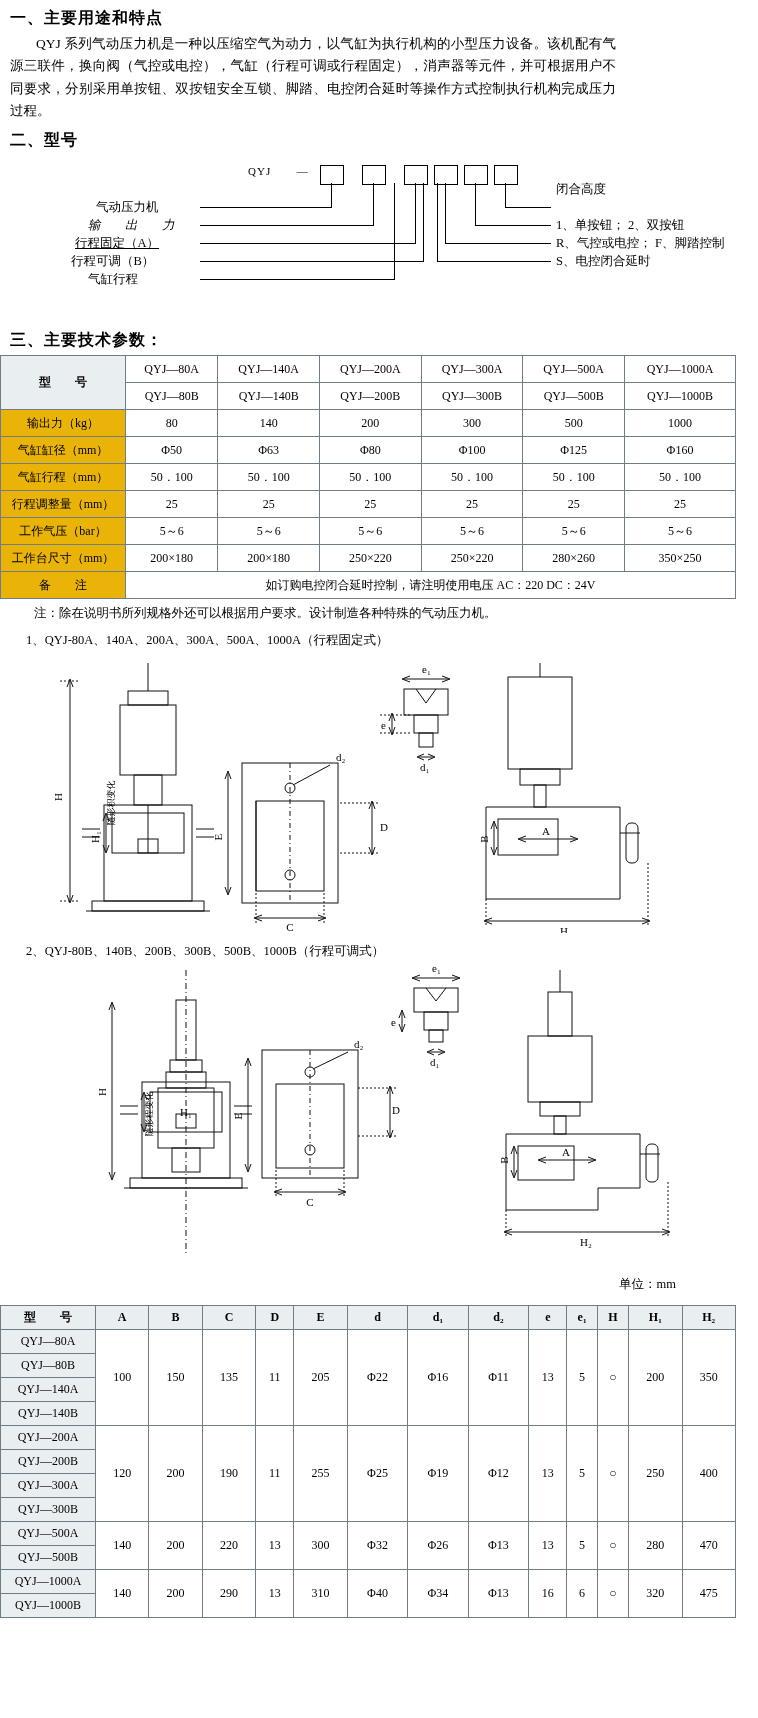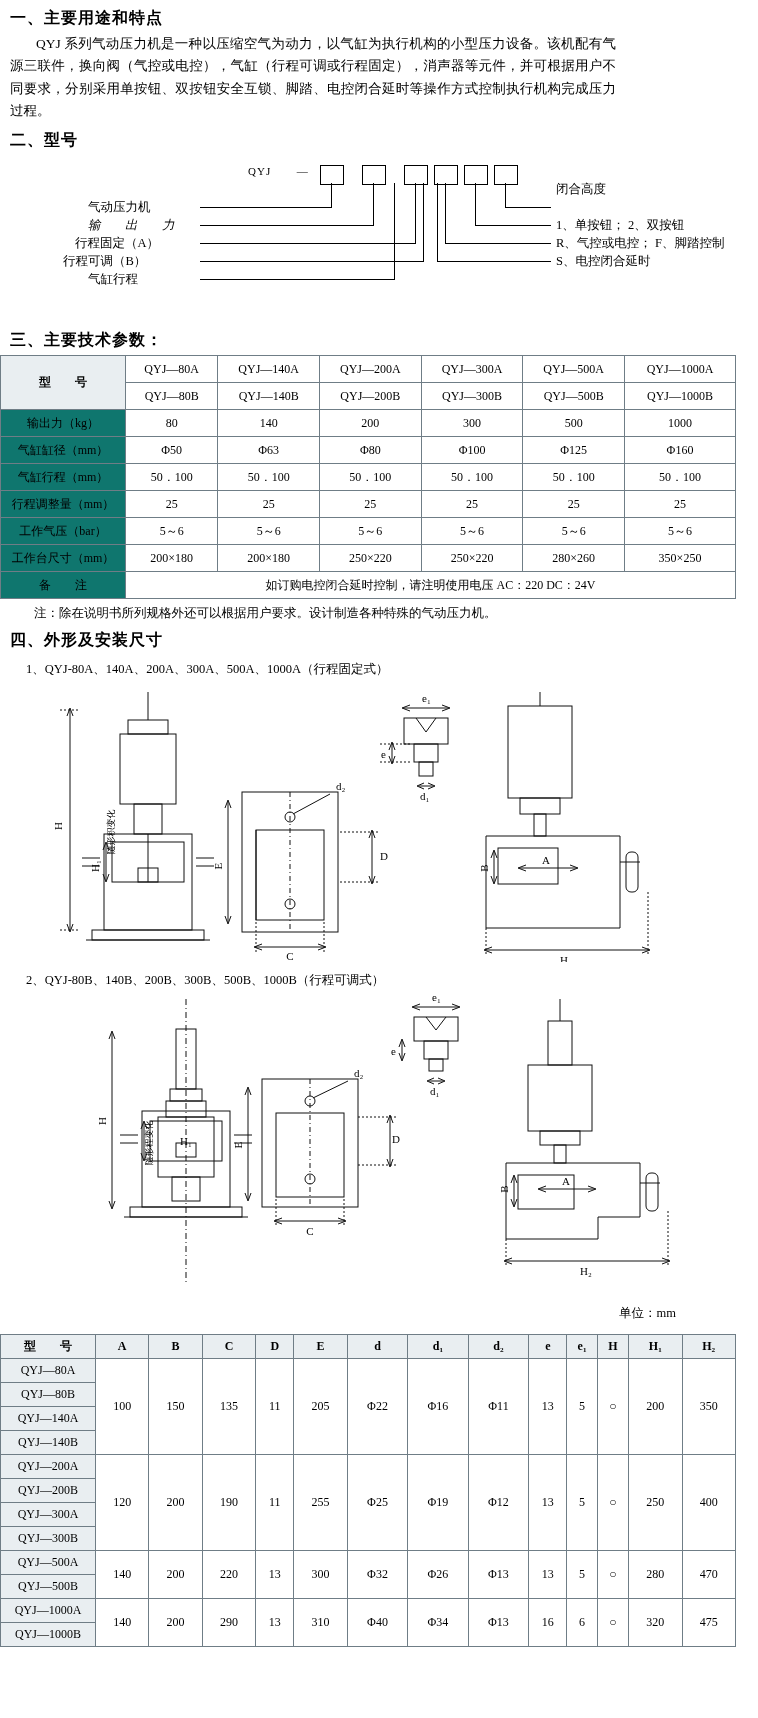--- a/index.html
+++ b/index.html
@@ -15,21 +15,21 @@
   .mc-box{position:absolute;width:22px;height:18px;border:1px solid #000;}
   .mc-line{position:absolute;background:#000;}
   .mc-lbl{position:absolute;font-size:12.5px;white-space:nowrap;}
   .mc-lbl.sp{letter-spacing:6px;font-style:italic;}
 
   
   table{border-collapse:collapse;}
   .spec{width:736px;margin:4px auto 0 auto;font-size:12px;}
   .spec td,.spec th{border:1px solid #6f7d86;text-align:center;padding:3px 2px;height:20px;}
   .spec .hdr{background:#e9eef1;font-weight:bold;width:120px;}
-  .spec .lbl{background:#0f766e;width:120px;text-align:center;}
+  .spec .lbl{background:#eab308;width:120px;text-align:center;}
   .note{font-size:12.5px;margin:6px 0 0 34px;}
 
   .dim{width:736px;margin:4px auto 0 auto;font-size:12px;}
   .dim td,.dim th{border:1px solid #6f7d86;text-align:center;padding:2px 1px;height:19px;}
   .dim th{background:#e9eef1;font-weight:bold;}
   .dim td.model{background:#e9eef1;text-align:center;width:92px;}
   .unit{text-align:right;width:736px;margin:12px auto 12px auto;font-size:12.5px;padding-right:60px;box-sizing:border-box;}
 
   .cap{font-size:12.5px;margin:10px 0 0 26px;}
   .drawing{width:736px;margin:4px auto;}
@@ -79,24 +79,24 @@
 
     <div class="mc-line" style="left:475px;top:26px;width:1px;height:42px;"></div>
     <div class="mc-line" style="left:475px;top:68px;width:76px;height:1px;"></div>
 
     <div class="mc-line" style="left:445px;top:26px;width:1px;height:60px;"></div>
     <div class="mc-line" style="left:445px;top:86px;width:106px;height:1px;"></div>
 
     <div class="mc-line" style="left:437px;top:26px;width:1px;height:78px;"></div>
     <div class="mc-line" style="left:437px;top:104px;width:114px;height:1px;"></div>
 
-    <div class="mc-lbl" style="left:88px;top:42px;">气动压力机</div>
+    <div class="mc-lbl" style="left:96px;top:42px;">气动压力机</div>
     <div class="mc-lbl sp" style="left:88px;top:60px;">输　出　力</div>
-    <div class="mc-lbl" style="left:75px;top:78px;">行程固定（A）</div>
-    <div class="mc-lbl" style="left:63px;top:96px;">行程可调（B）</div>
+    <div class="mc-lbl" style="left:75px;top:78px;text-decoration:underline;">行程固定（A）</div>
+    <div class="mc-lbl" style="left:71px;top:96px;">行程可调（B）</div>
     <div class="mc-lbl" style="left:88px;top:114px;">气缸行程</div>
 
     <div class="mc-lbl" style="left:556px;top:24px;">闭合高度</div>
     <div class="mc-lbl" style="left:556px;top:60px;">1、单按钮；  2、双按钮</div>
     <div class="mc-lbl" style="left:556px;top:78px;">R、气控或电控；  F、脚踏控制</div>
     <div class="mc-lbl" style="left:556px;top:96px;">S、电控闭合延时</div>
   </div>
 
   <div class="sec-title">三、主要技术参数：</div>
 
@@ -176,21 +176,20 @@
       </tr>
       <tr>
         <td class="lbl">备　　注</td>
         <td colspan="6">如订购电控闭合延时控制，请注明使用电压  AC：220   DC：24V</td>
       </tr>
     </tbody>
   </table>
 
   <div class="note">注：除在说明书所列规格外还可以根据用户要求。设计制造各种特殊的气动压力机。</div>
 
-  <div class="sec-title">四、外形及安装尺寸</div>
 
   <div class="cap">1、QYJ-80A、140A、200A、300A、500A、1000A（行程固定式）</div>
 
   <div class="drawing">
   <svg width="736" height="280" viewBox="0 0 736 280">
     <g stroke="#111" fill="none" stroke-width="1">
 
       <line x1="148" y1="10" x2="148" y2="38"></line>
       <rect x="128" y="38" width="40" height="14"></rect>
       <rect x="120" y="52" width="56" height="70"></rect>

